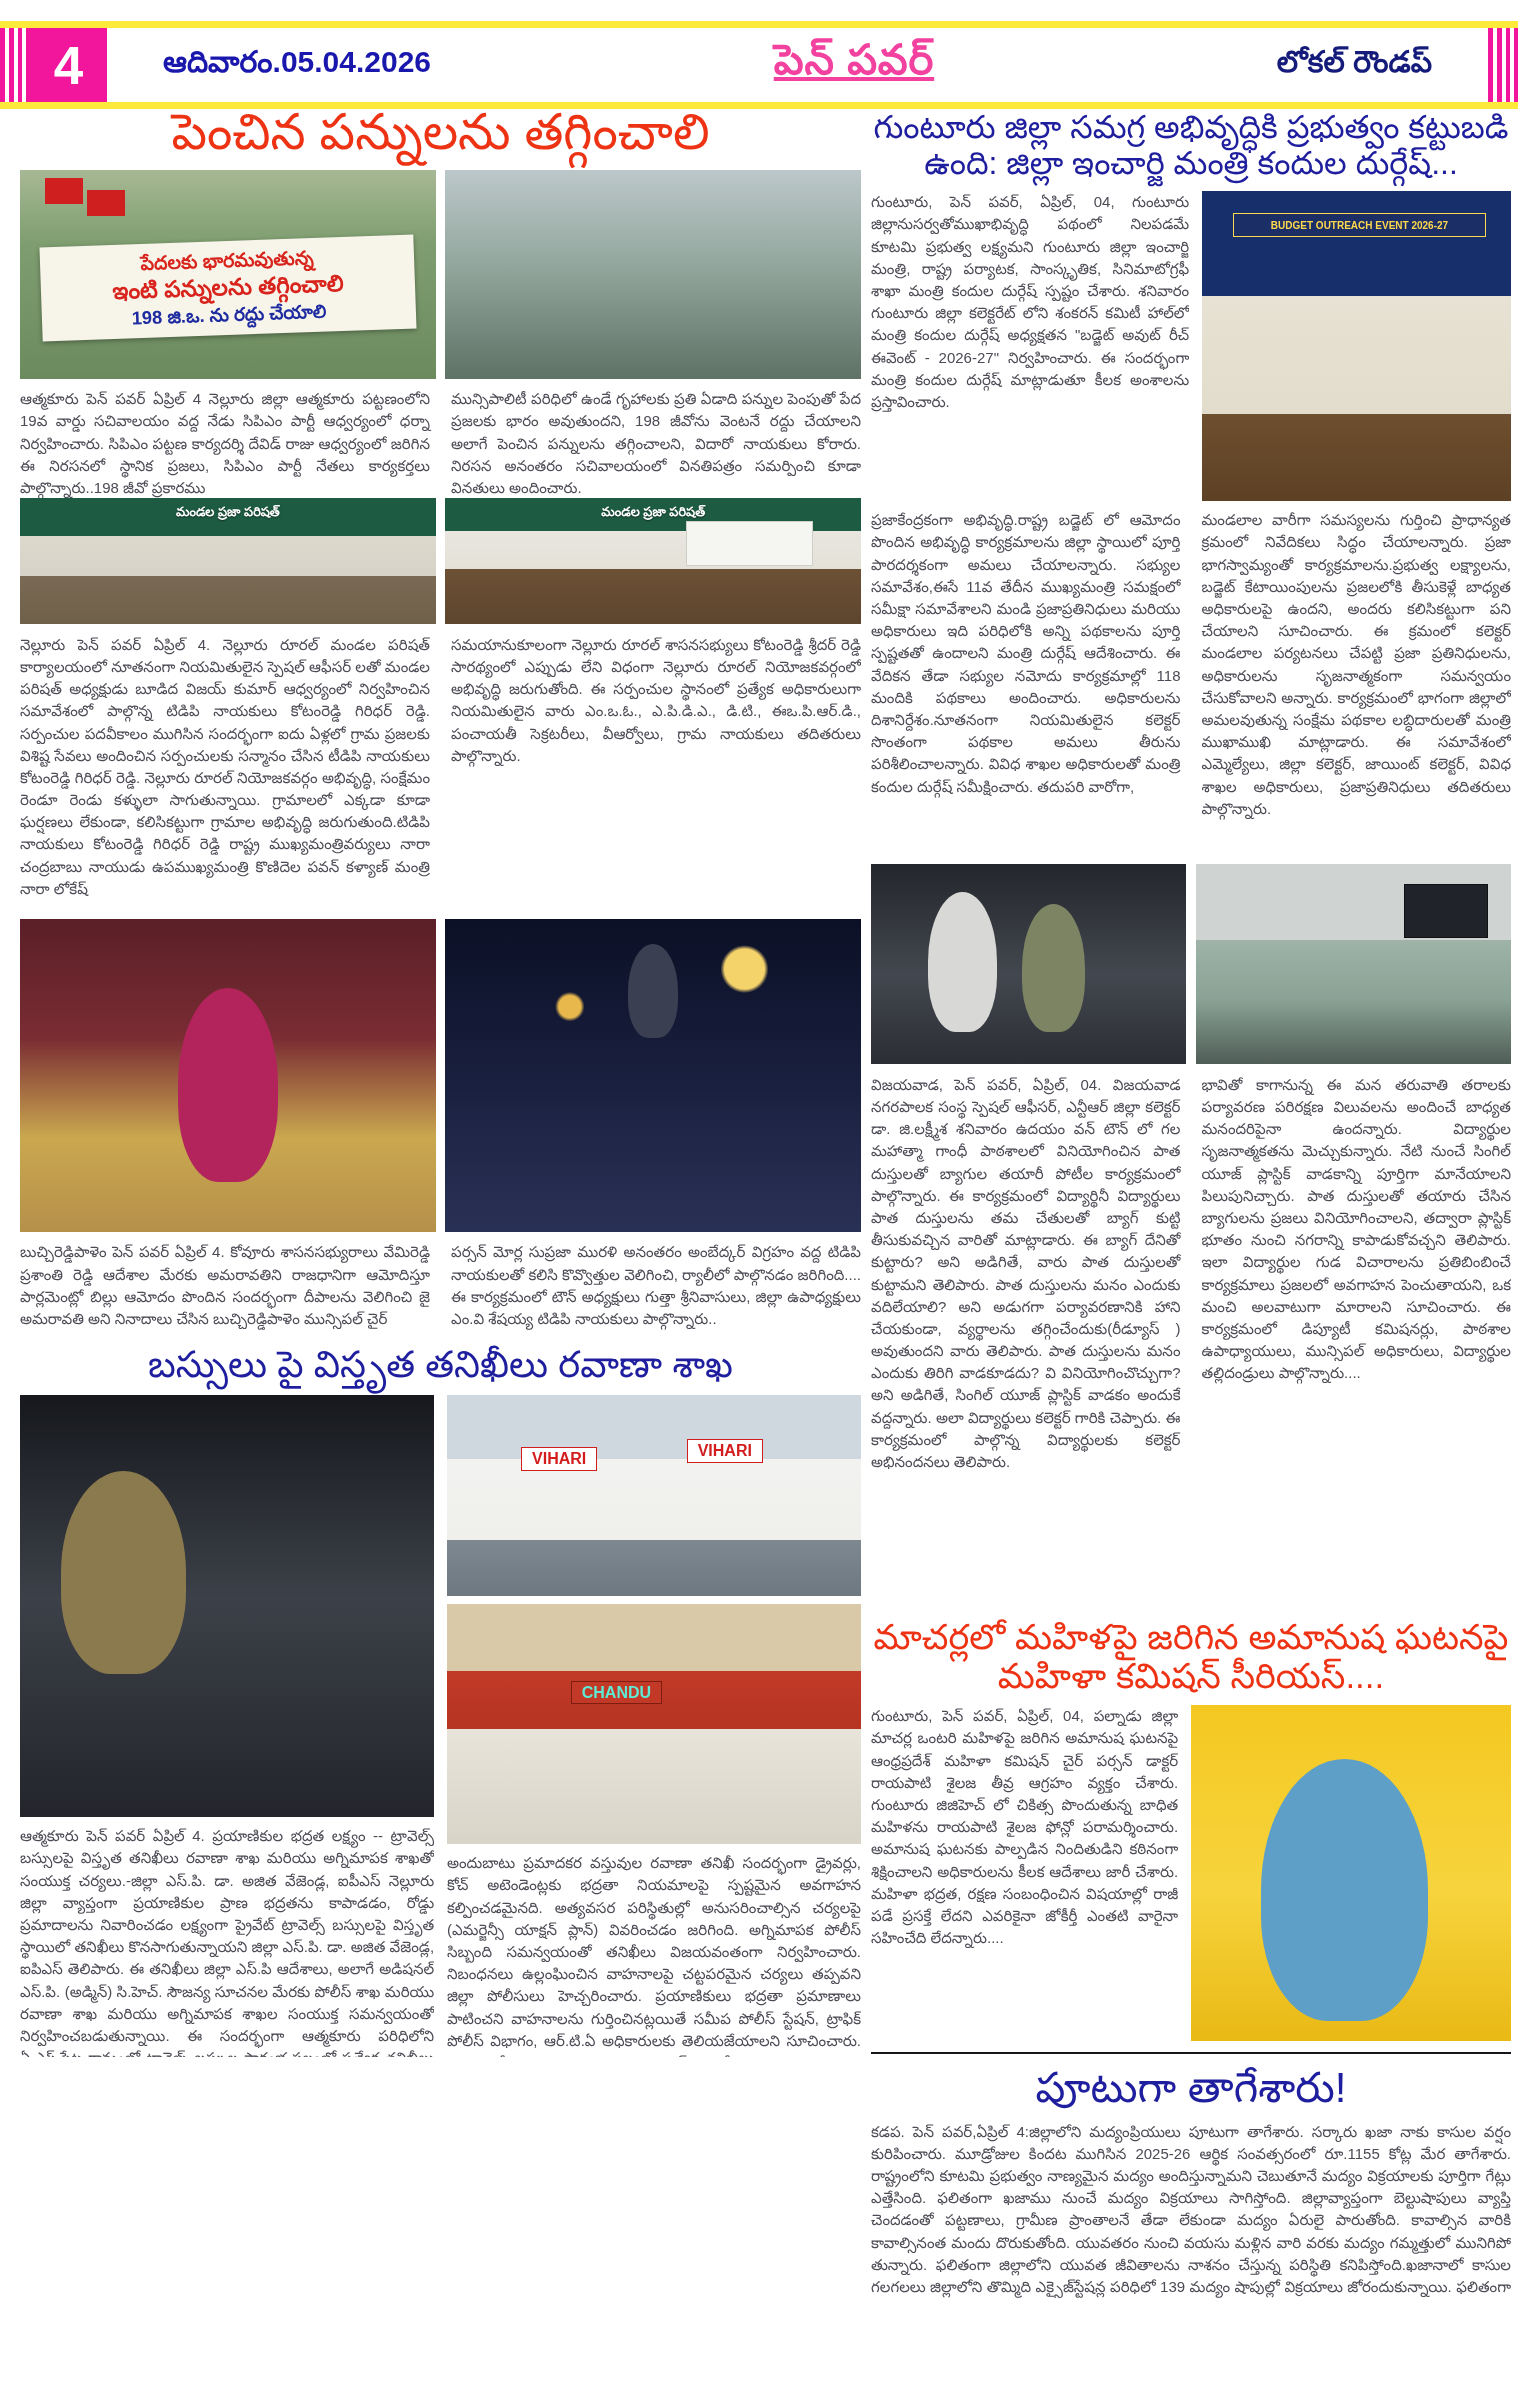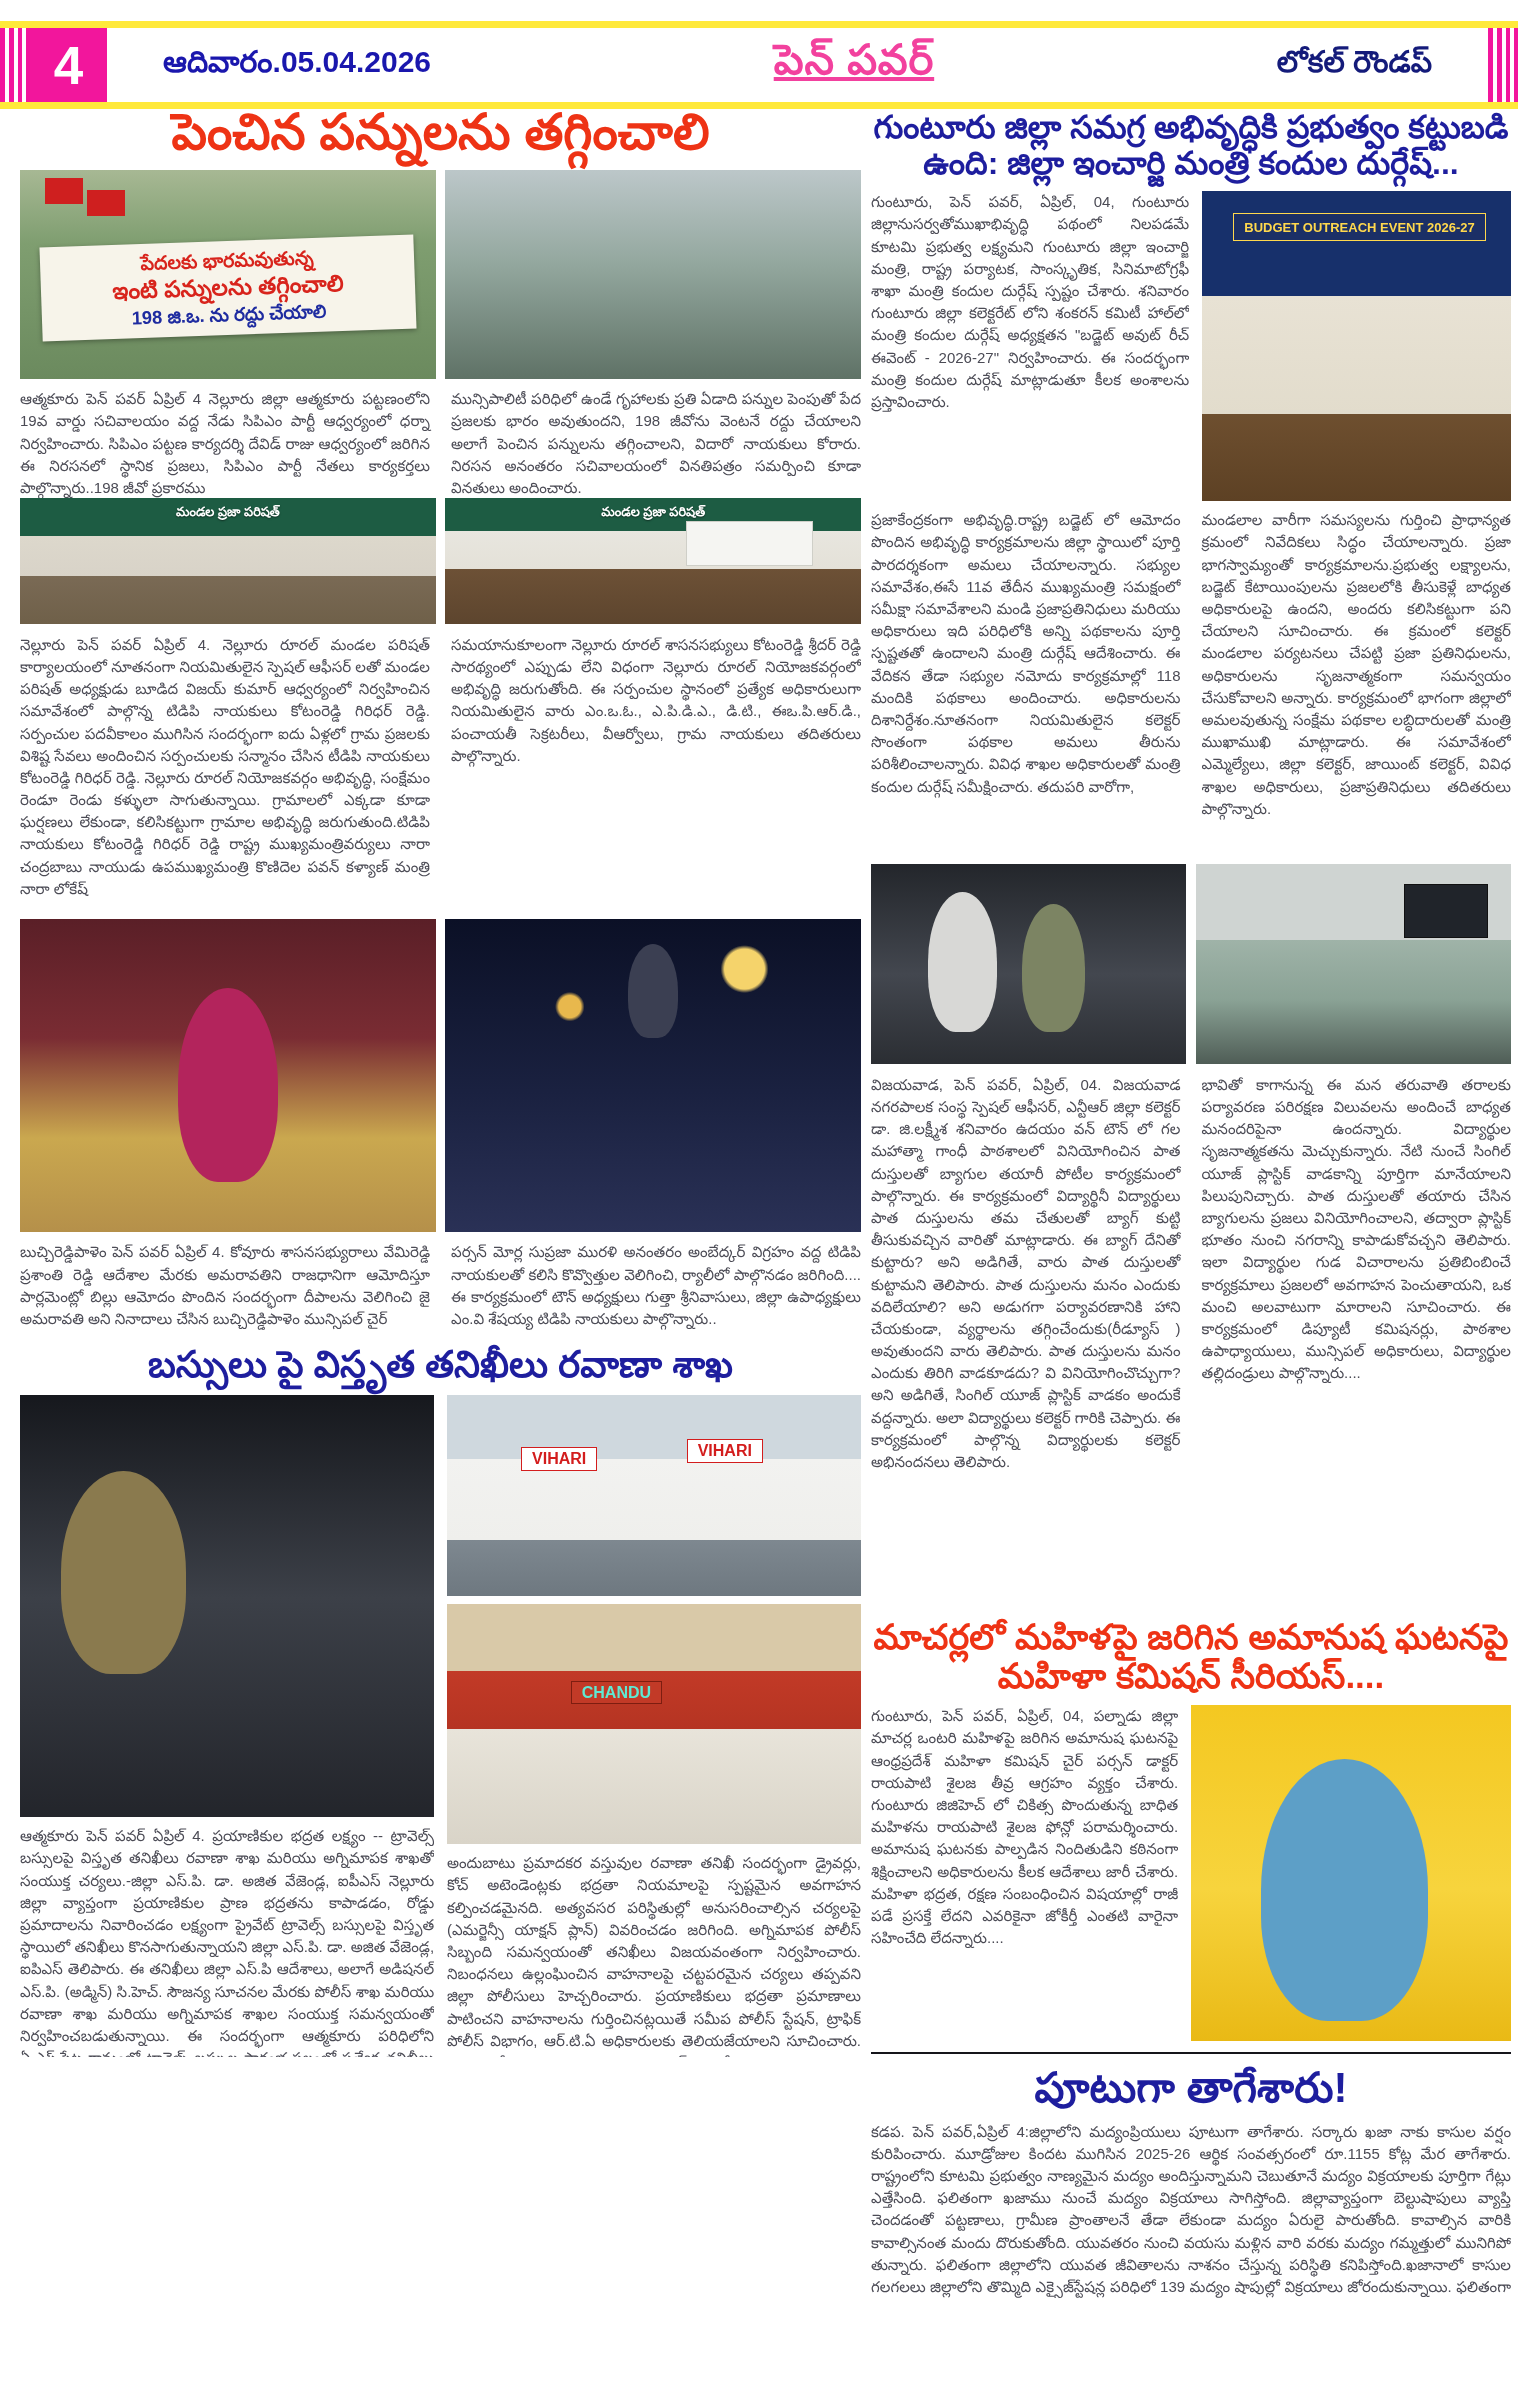--- a/index.html
+++ b/index.html
@@ -15,21 +15,21 @@
   .pagenum{width:77px;background:#f2169c;color:#ffffff;display:flex;align-items:center;justify-content:center;
     font-size:53px;font-weight:bold;}
   .band-inner{flex:1;display:flex;align-items:center;justify-content:space-between;padding:0 56px;}
   .date{color:#1a17ad;font-weight:bold;font-size:30px;}
   .brand{color:#f2419e;font-weight:bold;font-size:42px;text-decoration:underline;letter-spacing:0.8px;}
   .section{color:#141b7a;font-weight:bold;font-size:30px;}
   
   .col-left{position:absolute;left:20px;top:104px;width:841px;height:2294px;overflow:hidden;}
   .col-right{position:absolute;left:871px;top:110px;width:640px;height:2288px;overflow:hidden;}
   
-  .hl{font-weight:bold;text-align:center;line-height:1.12;margin:0 0 9.6px 0;}
+  .hl{font-weight:normal;text-align:center;line-height:1.12;margin:0 0 9.6px 0;}
   .hl-red{color:#ee3315;}
   .hl-blue{color:#1e1e9e;}
   .h62{font-size:50px;} .h50{font-size:40px;} .h48{font-size:37px;}
   .h44{font-size:35px;} .h40{font-size:32px;} .h52{font-size:42px;}
   
   .body-text{color:#4b4b55;font-size:15px;line-height:1.48;text-align:justify;}
   .tcols{display:flex;gap:21px;}
   .tcols>div{flex:1;min-width:0;}
   .clamp{overflow:hidden;}
   
@@ -37,21 +37,21 @@
   .prow>.ph{flex:1;}
   .ph{position:relative;overflow:hidden;background:#999;}
   .banner{position:absolute;left:5%;right:5%;top:34%;background:#f7f4ea;transform:rotate(-2deg);
     padding:8px 6.4px;text-align:center;box-shadow:0 1.6px 4.8px rgba(0,0,0,.35);}
   .banner .l1{color:#d8241c;font-weight:bold;font-size:19px;line-height:1.25;}
   .banner .l2{color:#d8241c;font-weight:bold;font-size:23px;line-height:1.3;}
   .banner .l3{color:#1e2ba0;font-weight:bold;font-size:18.4px;line-height:1.35;}
   .backdrop-text{position:absolute;top:5%;left:0;width:100%;text-align:center;color:#fff;
     font-weight:bold;font-size:16px;text-shadow:0 0.8px 1.6px rgba(0,0,0,.5);}
   .event-banner{position:absolute;top:7%;left:8%;right:8%;background:#1b2f66;color:#ffd84d;
-    font-size:13px;font-weight:bold;text-align:center;padding:5.6px 3.2px;border:1.6px solid #ffd84d;margin-left:6px;}
+    font-size:10px;font-weight:bold;text-align:center;padding:5.6px 3.2px;border:1.6px solid #ffd84d;margin-left:6px;}
   .bus-label{position:absolute;background:#ffffff;color:#d31d1d;font-weight:bold;
     padding:1.6px 9.6px;font-size:16px;border:1.6px solid #d31d1d;}
   .bus-label.red{background:#c23a27;color:#5eead4;border-color:#7d1d10;}
   .flag{position:absolute;width:38px;height:25.6px;background:#cf1f1f;}
   .screen{position:absolute;background:#f5f5f2;border:1.6px solid #cfcfc8;}
   .figure{position:absolute;border-radius:50% 50% 40% 40%;}
   
   .ph-protest{background:linear-gradient(180deg,#a7b894 0%,#7f9e70 35%,#6b8a5e 100%);}
   .ph-handover{background:linear-gradient(180deg,#bcc7c9 0%,#93a79e 45%,#5f7266 100%);}
   .ph-group{background:linear-gradient(180deg,#1d5c43 0%,#1d5c43 30%,#ddd8cc 30%,#d8d3c8 62%,#7a6a55 62%,#6f6049 100%);}

